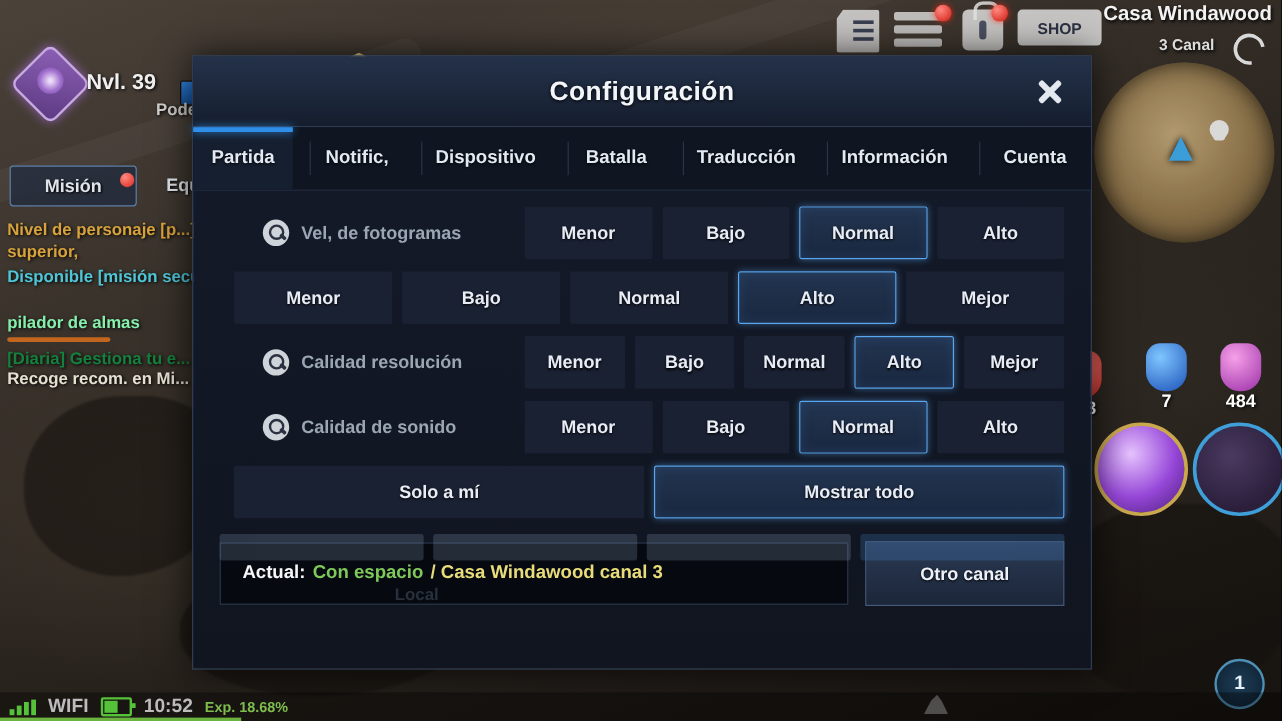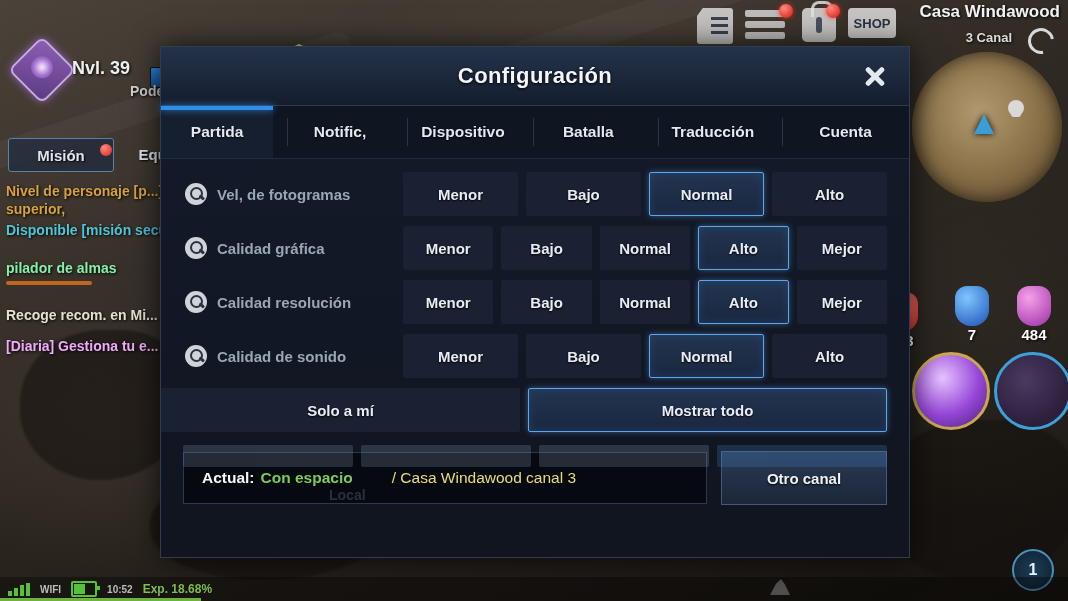--- a/index.html
+++ b/index.html
@@ -45,39 +45,39 @@
     clip-path:polygon(16% 0,100% 0,100% 100%,0 100%,0 22%);border-radius:3px;}
   .ico-note i{position:absolute;left:14px;top:9px;width:17px;height:3px;background:#3a4050;
     box-shadow:0 7px 0 #3a4050,0 14px 0 #3a4050;}
   .ico-menu{left:745px;width:40px;height:34px;}
   .ico-menu i{position:absolute;left:0;width:40px;height:7px;background:rgba(222,222,222,.8);border-radius:2px;}
   .ico-menu i:nth-child(1){top:2px}.ico-menu i:nth-child(2){top:13px}.ico-menu i:nth-child(3){top:24px}
   .ico-bag{left:802px;width:34px;height:34px;background:rgba(228,228,228,.82);border-radius:5px;}
   .ico-bag::before{content:"";position:absolute;left:9px;top:-7px;width:16px;height:13px;
     border:3px solid rgba(228,228,228,.82);border-bottom:none;border-radius:8px 8px 0 0;}
   .ico-bag i{position:absolute;left:14px;top:9px;width:6px;height:16px;background:#4a5060;border-radius:3px;}
-  .ico-shop{left:848px;width:48px;height:30px;background:rgba(222,222,222,.85);border-radius:4px;
+  .ico-shop{left:848px;width:70px;height:30px;background:rgba(222,222,222,.85);border-radius:4px;
     display:flex;align-items:center;justify-content:center;color:#2b3140;font-size:13px;font-weight:bold;}
   .reddot{position:absolute;width:14px;height:14px;border-radius:50%;
     background:radial-gradient(circle at 35% 30%,#ff8a80,#d31a10);box-shadow:0 0 5px rgba(255,40,20,.8);}
 
   
   .mis-tabs{position:absolute;left:4px;top:138px;width:200px;height:32px;}
   .mtab{position:absolute;top:0;height:32px;display:flex;align-items:center;justify-content:center;
     color:#dfe4ea;font-size:15px;font-weight:bold;text-shadow:1px 1px 2px #000;}
   .mtab.on{left:4px;width:104px;background:rgba(30,42,62,.72);border:1px solid #5d7fa8;border-radius:3px;}
   .mtab.off{left:118px;width:84px;}
   .mis-dot{position:absolute;left:96px;top:6px;width:12px;height:12px;border-radius:50%;
     background:radial-gradient(circle at 35% 30%,#ff8a80,#d8241a);}
   .q{position:absolute;left:6px;font-size:14px;font-weight:bold;line-height:18px;text-shadow:1px 1px 3px #000;
     width:230px;}
   .q1{top:182px;color:#d8a23c;}
   .q2{top:221px;color:#4fc6d8;}
   .q3{top:259px;color:#86efac;}
-  .q4{top:289px;color:#f0abfc;margin-top:48px;}
+  .q4{top:289px;color:#15803d;}
   .q5{top:306px;color:#e6e0d2;}
   .qbar{position:absolute;left:6px;top:281px;width:86px;height:4px;background:#c2661f;border-radius:2px;}
 
   
   .zone{position:absolute;right:8px;top:2px;color:#f2f2f2;font-size:17px;font-weight:bold;text-shadow:1px 1px 3px #000;}
   .canal{position:absolute;right:56px;top:30px;color:#dcdcdc;font-size:13px;font-weight:bold;text-shadow:1px 1px 3px #000;}
   .refresh{position:absolute;right:14px;top:28px;width:20px;height:20px;border:3px solid #d8d8d8;border-radius:50%;
     border-right-color:transparent;transform:rotate(35deg);}
   .minimap{position:absolute;right:6px;top:52px;width:150px;height:150px;border-radius:50%;
     background:radial-gradient(circle at 45% 40%,#bda375,#8d7349 55%,#5d4b2e 100%);
@@ -94,21 +94,21 @@
   .circ-btn{position:absolute;right:14px;bottom:10px;width:38px;height:38px;border-radius:50%;
     background:radial-gradient(circle,#1d3c55,#0e2030);border:2px solid #4d8fb5;
     display:flex;align-items:center;justify-content:center;color:#e6f2fa;font-size:16px;font-weight:bold;}
 
   
   .statusbar{position:absolute;left:0;bottom:0;width:1068px;height:24px;background:rgba(0,0,0,.35);
     display:flex;align-items:center;gap:10px;padding-left:8px;}
   .sig{display:flex;align-items:flex-end;gap:2px;height:13px;}
   .sig i{width:4px;background:#55c23a;}
   .sig i:nth-child(1){height:5px}.sig i:nth-child(2){height:8px}.sig i:nth-child(3){height:11px}.sig i:nth-child(4){height:13px}
-  .sb-txt{color:#bcbcbc;font-size:10px;font-weight:bold;}
+  .sb-txt{color:#bcbcbc;font-size:16px;font-weight:bold;}
   .batt{position:relative;width:22px;height:12px;border:2px solid #55c23a;border-radius:2px;}
   .batt::after{content:"";position:absolute;right:-5px;top:3px;width:3px;height:4px;background:#55c23a;}
   .batt i{position:absolute;left:1px;top:1px;bottom:1px;width:11px;background:#55c23a;}
   .exp{color:#7fbf4f;font-size:12px;font-weight:bold;}
   .explane{position:absolute;left:0;bottom:0;height:3px;width:18.68%;background:#6db33f;}
   .sb-ghost{position:absolute;left:770px;bottom:6px;width:20px;height:16px;background:rgba(200,200,200,.35);
     clip-path:polygon(0 100%,30% 30%,55% 0,75% 35%,100% 100%);}
 
   
   .dialog{position:absolute;left:160px;top:46px;width:748px;height:510px;
@@ -125,40 +125,40 @@
 
   .tabs{position:relative;display:flex;height:52px;background:#0f1521;border-bottom:1px solid #222c3e;gap:14px;}
   .tab{position:relative;display:flex;align-items:center;justify-content:center;padding:0 12px;
     color:#e3e9f2;font-size:15.5px;font-weight:bold;cursor:pointer;text-shadow:0 1px 2px #000;}
   .tab+.tab::before{content:"";position:absolute;left:0;top:12px;bottom:12px;width:1px;background:#2a3448;}
   .tab.active{background:#161f30;}
   .tab.active::after{content:"";position:absolute;left:0;right:0;top:0;height:4px;background:#2f8fe8;
     box-shadow:0 0 7px rgba(47,143,232,.9);}
 
   .rows{padding:8px 0 0 0;}
-  .row{display:flex;align-items:center;height:54px;}
+  .row{display:flex;align-items:center;height:54px;padding-left:34px;}
   .row-label{display:flex;align-items:center;gap:10px;width:218px;padding-left:24px;flex:none;}
   .mag{position:relative;width:22px;height:22px;border-radius:50%;background:#cfd4da;flex:none;}
   .mag i{position:absolute;left:5px;top:4px;width:9px;height:9px;border:2px solid #2b3140;border-radius:50%;}
   .mag i::after{content:"";position:absolute;left:7px;top:7px;width:6px;height:2.5px;background:#2b3140;
     transform:rotate(42deg);border-radius:1px;}
   .row-label span{color:#9ba6b5;font-size:15px;font-weight:bold;white-space:nowrap;}
   .opts{display:flex;flex:1;gap:8px;padding-right:22px;}
   .opt{flex:1;height:42px;display:flex;align-items:center;justify-content:center;
     background:#1a2133;border:1px solid transparent;border-radius:2px;cursor:pointer;
     color:#e8edf5;font-size:15px;font-weight:bold;text-shadow:0 1px 2px #000;}
   .opt.sel{background:linear-gradient(180deg,#22344f,#1a2840);border:1px solid #5aa7f0;
     box-shadow:0 0 6px rgba(90,167,240,.45),inset 0 0 10px rgba(70,140,220,.18);}
 
   .chanbar{display:flex;align-items:center;gap:14px;padding:0 22px;margin-top:14px;}
   .chanbox{flex:1;height:50px;background:#060a10;border:1px solid #2c3span;border:1px solid #2c3750;
     display:flex;align-items:center;padding-left:18px;gap:6px;}
   .chanbox b{color:#f4f6fa;font-size:15.5px;}
   .chan-green{color:#7ec95a;font-size:15.5px;font-weight:bold;}
-  .chan-yellow{color:#e8dc7a;font-size:15.5px;font-weight:normal;margin-left:33px;}
+  .chan-yellow{color:#e8dc7a;font-size:15.5px;font-weight:bold;}
   .chanbtn{width:164px;height:52px;background:linear-gradient(180deg,#2a3a54,#1c2639);
     border:1px solid #46597a;display:flex;align-items:center;justify-content:center;
     color:#eef2f8;font-size:15px;font-weight:bold;cursor:pointer;text-shadow:0 1px 2px #000;}
 
   
   .ghost-row{position:absolute;left:0;right:0;top:398px;height:34px;opacity:.22;display:flex;gap:8px;padding:0 22px;}
   .ghost-row div{flex:1;height:22px;background:#8fa6c4;border-radius:2px;}
   .ghost-row div.b{background:#4a8fd8;}
   .ghost-local{position:absolute;left:168px;top:440px;color:#4a5668;font-size:14px;font-weight:bold;opacity:.5;}
 </style>
@@ -267,20 +267,21 @@
       <h1>Configuración</h1>
       <div class="dlg-close"></div>
     </div>
 
     <div class="tabs">
       <div class="tab active" style="width:108px">Partida</div>
       <div class="tab" style="width:100px">Notific,</div>
       <div class="tab" style="width:108px">Dispositivo</div>
       <div class="tab" style="width:106px">Batalla</div>
       <div class="tab" style="width:106px">Traducción</div>
+      <div class="tab" style="width:112px">Información</div>
       <div class="tab" style="width:126px">Cuenta</div>
     </div>
 
     <div class="rows">
 
       <div class="row">
         <div class="row-label">
           <div class="mag">
               <i></i>
             </div>
@@ -288,26 +289,20 @@
         </div>
         <div class="opts">
           <div class="opt">Menor</div>
           <div class="opt">Bajo</div>
           <div class="opt sel">Normal</div>
           <div class="opt">Alto</div>
         </div>
       </div>
 
       <div class="row">
-        <div class="row-label">
-          <div class="mag">
-              <i></i>
-            </div>
-          <span>Calidad gráfica</span>
-        </div>
         <div class="opts">
           <div class="opt">Menor</div>
           <div class="opt">Bajo</div>
           <div class="opt">Normal</div>
           <div class="opt sel">Alto</div>
           <div class="opt">Mejor</div>
         </div>
       </div>
 
       <div class="row">

